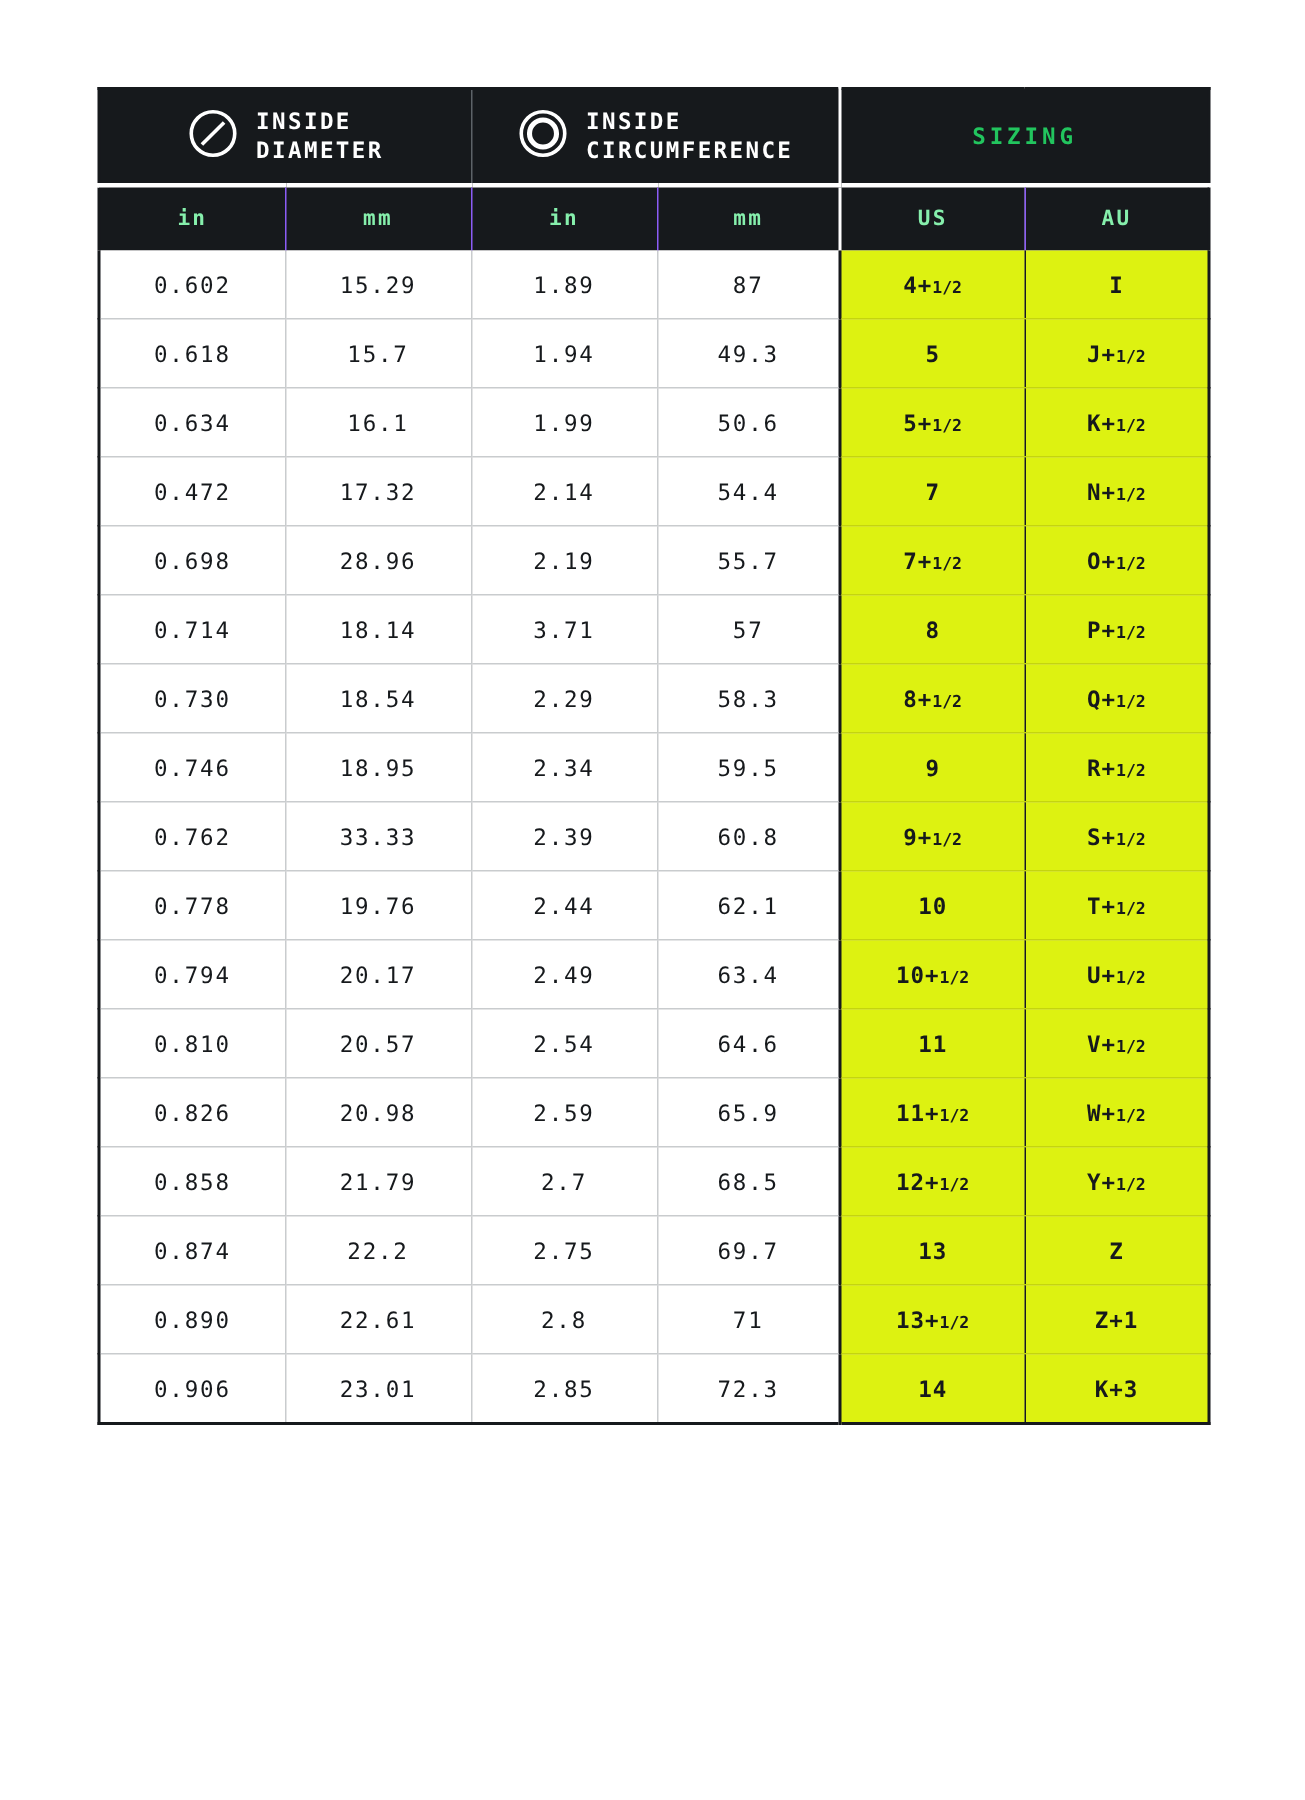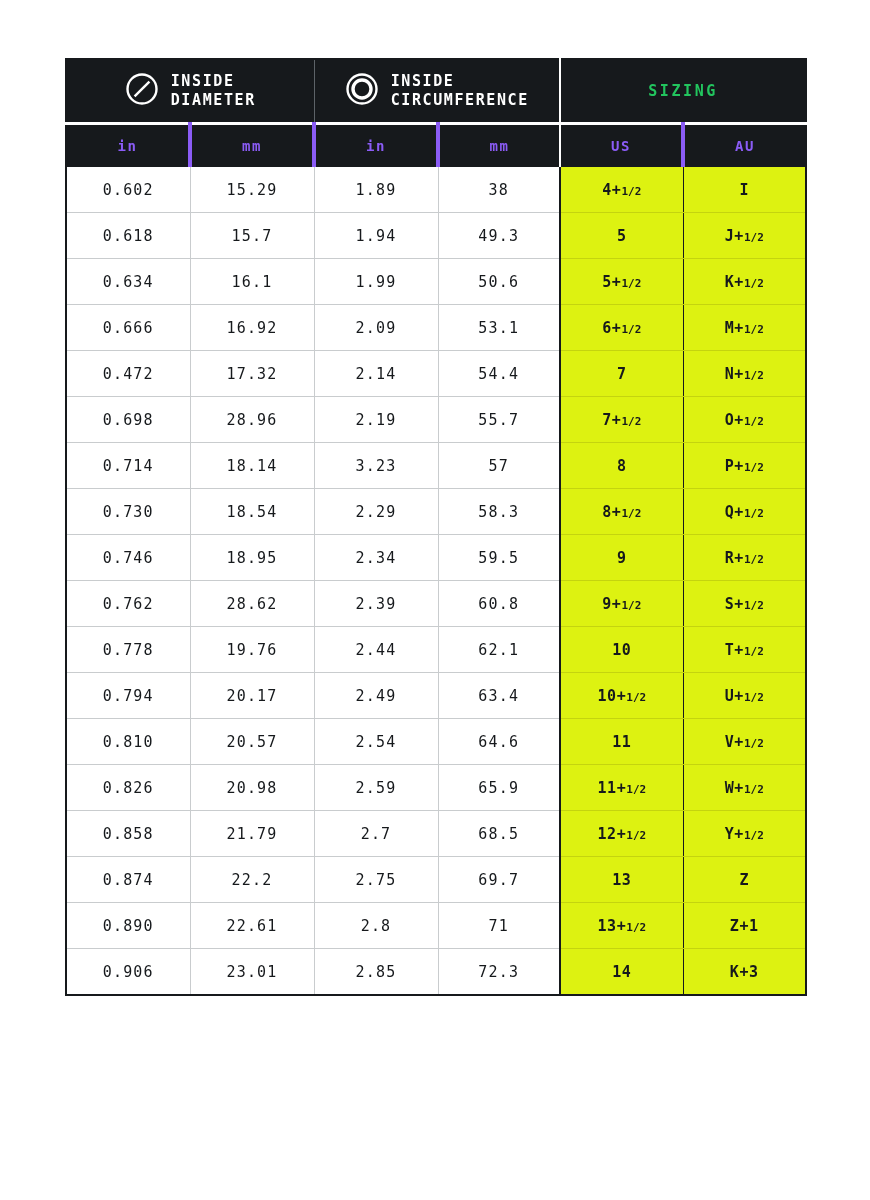--- a/index.html
+++ b/index.html
@@ -63,31 +63,31 @@
     letter-spacing: 2.6px;
     color: #22c55e;
     text-align: center;
   }
   .sep-left { border-left: 1px solid #5d6368 !important; }
   .sep-left-strong { border-left: 2px solid #ffffff !important; }
 
   
   .hdr-sub th {
     background: #16191c;
-    color: #8b5cf6;
+    color: #86efac;
     height: 42px;
     padding: 0;
     font-family: "DejaVu Sans Mono", monospace;
     font-size: 14px;
     font-weight: bold;
     letter-spacing: 1.5px;
     border-top: 3px solid #ffffff;
     vertical-align: middle;
   }
-  .hdr-sub th.sep { border-left: 4px solid #8b5cf6; }
+  .hdr-sub th.sep { border-left: 1px solid #8b5cf6; }
   .hdr-sub th.sep-strong { border-left: 2px solid #ffffff; }
 
   
   .table td {
     height: 45px;
     padding: 0;
     text-align: center;
     vertical-align: middle;
     font-family: "DejaVu Sans Mono", monospace;
     font-size: 15px;
@@ -175,68 +175,60 @@
         <th class="sep">mm</th>
         <th class="sep-strong">US</th>
         <th class="sep">AU</th>
       </tr>
     </thead>
     <tbody>
         <tr>
           <td>0.602</td>
           <td>15.29</td>
           <td>1.89</td>
-          <td>38</td>
+          <td>87</td>
           <td class="size first">4+<span class="frac">1/2</span></td>
           <td class="size last">I</td>
         </tr>
         <tr>
           <td>0.618</td>
           <td>15.7</td>
           <td>1.94</td>
           <td>49.3</td>
           <td class="size first">5</td>
           <td class="size last">J+<span class="frac">1/2</span></td>
         </tr>
         <tr>
           <td>0.634</td>
           <td>16.1</td>
           <td>1.99</td>
           <td>50.6</td>
           <td class="size first">5+<span class="frac">1/2</span></td>
           <td class="size last">K+<span class="frac">1/2</span></td>
         </tr>
         <tr>
-          <td>0.666</td>
-          <td>16.92</td>
-          <td>2.09</td>
-          <td>53.1</td>
-          <td class="size first">6+<span class="frac">1/2</span></td>
-          <td class="size last">M+<span class="frac">1/2</span></td>
-        </tr>
-        <tr>
           <td>0.472</td>
           <td>17.32</td>
           <td>2.14</td>
           <td>54.4</td>
           <td class="size first">7</td>
           <td class="size last">N+<span class="frac">1/2</span></td>
         </tr>
         <tr>
           <td>0.698</td>
           <td>28.96</td>
           <td>2.19</td>
           <td>55.7</td>
           <td class="size first">7+<span class="frac">1/2</span></td>
           <td class="size last">O+<span class="frac">1/2</span></td>
         </tr>
         <tr>
           <td>0.714</td>
           <td>18.14</td>
-          <td>3.23</td>
+          <td>3.71</td>
           <td>57</td>
           <td class="size first">8</td>
           <td class="size last">P+<span class="frac">1/2</span></td>
         </tr>
         <tr>
           <td>0.730</td>
           <td>18.54</td>
           <td>2.29</td>
           <td>58.3</td>
           <td class="size first">8+<span class="frac">1/2</span></td>
@@ -245,21 +237,21 @@
         <tr>
           <td>0.746</td>
           <td>18.95</td>
           <td>2.34</td>
           <td>59.5</td>
           <td class="size first">9</td>
           <td class="size last">R+<span class="frac">1/2</span></td>
         </tr>
         <tr>
           <td>0.762</td>
-          <td>28.62</td>
+          <td>33.33</td>
           <td>2.39</td>
           <td>60.8</td>
           <td class="size first">9+<span class="frac">1/2</span></td>
           <td class="size last">S+<span class="frac">1/2</span></td>
         </tr>
         <tr>
           <td>0.778</td>
           <td>19.76</td>
           <td>2.44</td>
           <td>62.1</td>

